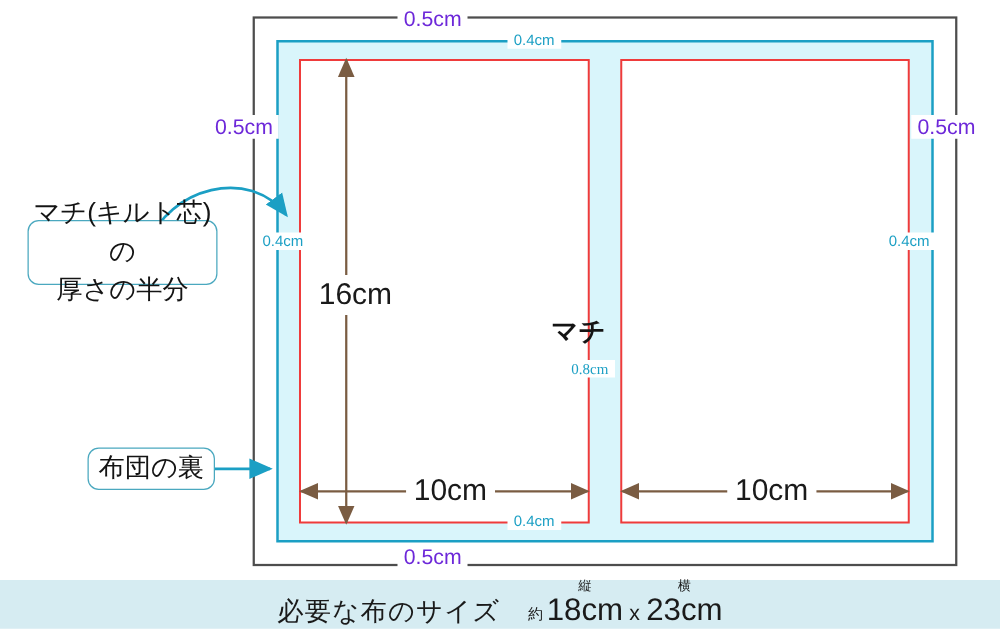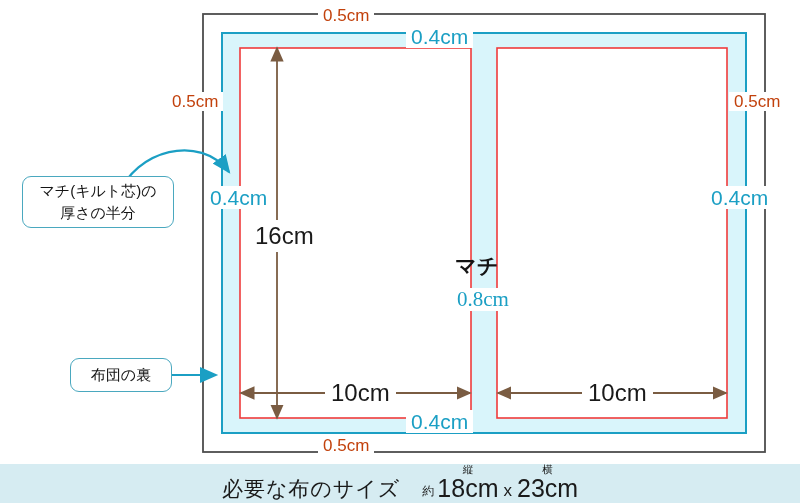--- a/index.html
+++ b/index.html
@@ -25,27 +25,27 @@
     left: 0; top: 0;
   }
   .lbl {
     position: absolute;
     white-space: nowrap;
     line-height: 1;
   }
   
   .dim-black {
     font-size: 17px;
-    color: #c2410c;
+    color: #6d28d9;
     background: #ffffff;
     padding: 1px 5px;
   }
   
   .dim-cyan {
-    font-size: 21px;
+    font-size: 12px;
     color: #1b9fc4;
     background: #ffffff;
     padding: 1px 5px;
   }
   
   .dim-brown {
     font-size: 24px;
     color: #1a1a1a;
     background: #ffffff;
     padding: 0 6px;
@@ -57,21 +57,21 @@
     color: #141414;
     letter-spacing: 0.5px;
   }
   .callout {
     position: absolute;
     box-sizing: border-box;
     border: 1.4px solid #4aa8bf;
     border-radius: 9px;
     background: #ffffff;
     color: #141414;
-    font-size: 15px;
+    font-size: 21px;
     text-align: center;
     display: flex;
     flex-direction: column;
     align-items: center;
     justify-content: center;
     line-height: 1.45;
   }
   #caption-bar {
     position: absolute;
     left: 0;
@@ -184,21 +184,21 @@
 
   <div class="lbl dim-brown" style="left:249px; top:224px;">16cm</div>
 
   <div class="lbl dim-brown" style="left:325px; top:381px;">10cm</div>
 
   <div class="lbl dim-brown" style="left:582px; top:381px;">10cm</div>
 
   <div class="lbl dim-cyan" style="left:452px; top:288px;font-family:Liberation Serif, serif;">0.8cm</div>
 
 
-  <div class="lbl part-name" style="left:455px; top:255px;">マチ</div>
+  <div class="lbl part-name" style="left:441px; top:255px;">マチ</div>
 
 
   <div class="callout" style="left:22px; top:176px; width:152px; height:52px;">
     <span>マチ(キルト芯)の</span>
     <span>厚さの半分</span>
   </div>
 
   <div class="callout" style="left:70px; top:358px; width:102px; height:34px;">
     <span>布団の裏</span>
   </div>

